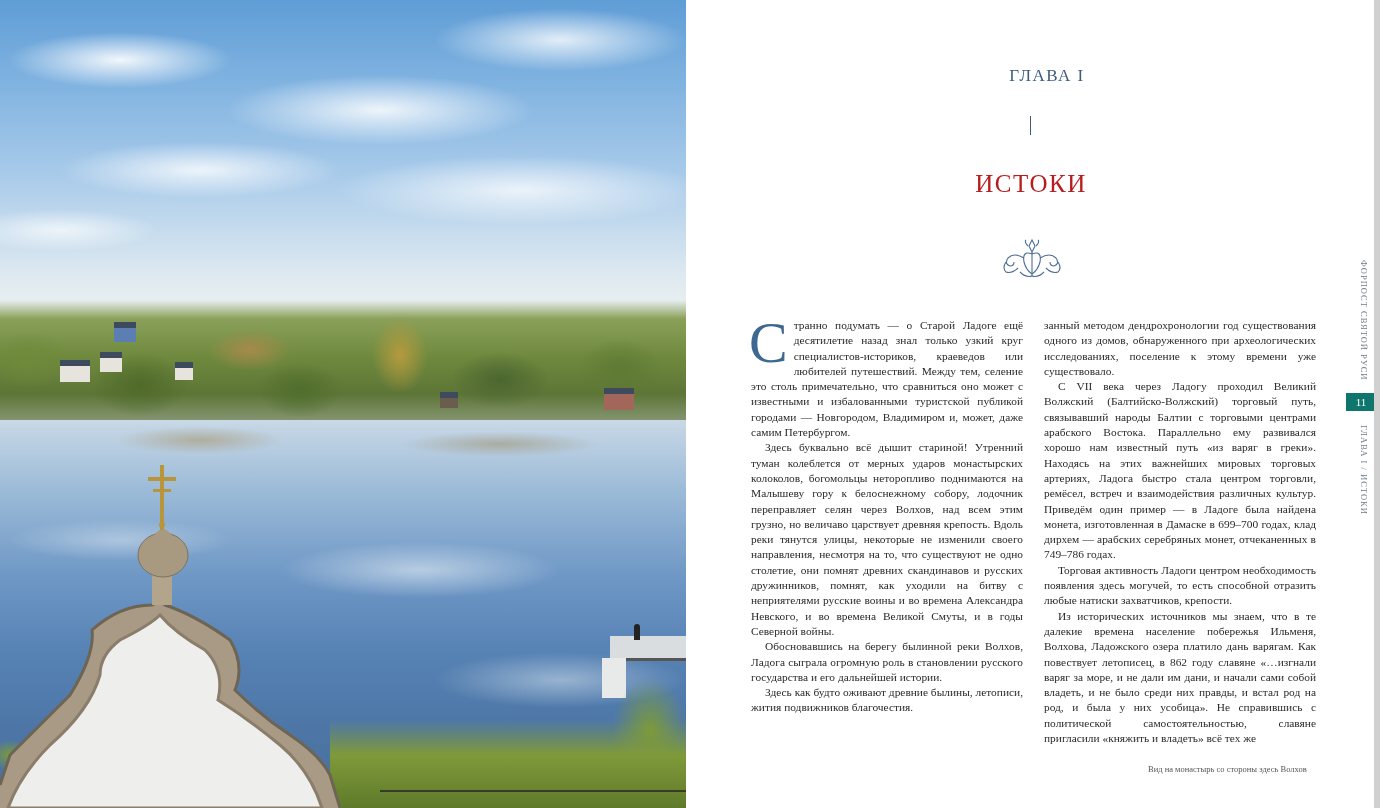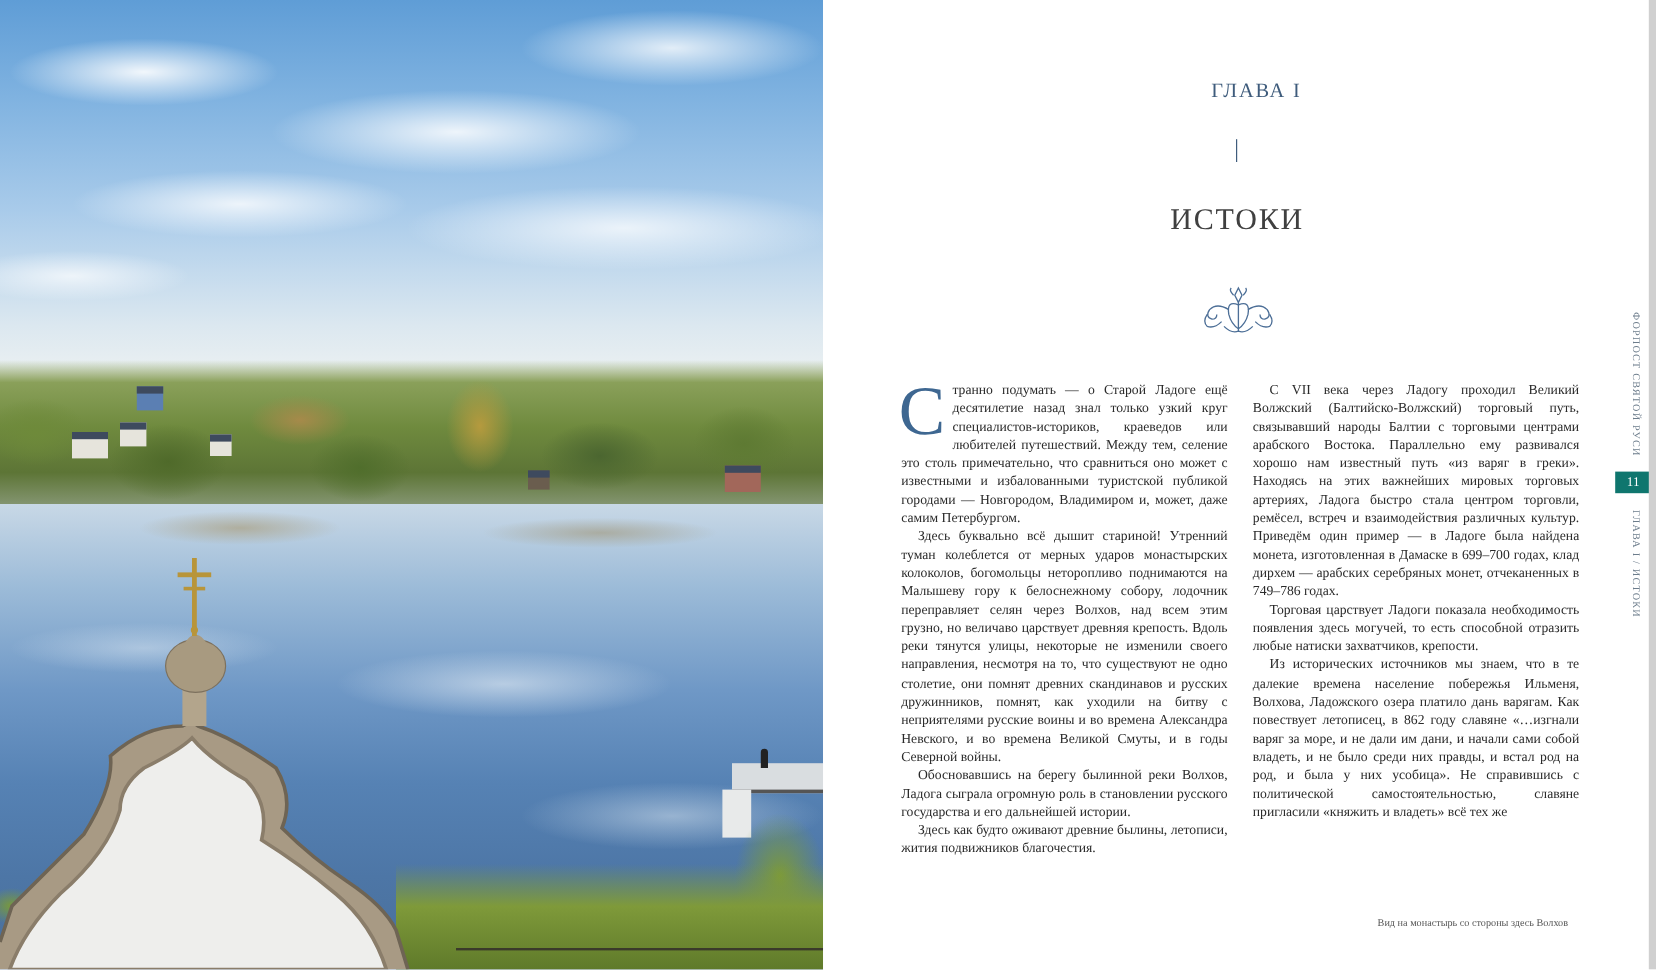--- a/index.html
+++ b/index.html
@@ -50,21 +50,21 @@
   .grass-left { position:absolute; left:0; top:735px; width:40px; height:40px;
     background: radial-gradient(ellipse 30px 20px at 10px 20px, #7a9a3a, rgba(122,154,58,0) 75%); }
   .fence { position:absolute; left:380px; top:790px; width:306px; height:2px; background:#3a3a2a; }
 
   .church { position:absolute; left:0; top:455px; width:400px; height:353px; }
 
   
   .text-page { position:absolute; left:686px; top:0; width:694px; height:808px; background:#fff; }
   .chapter-label { position:absolute; left:16px; width:690px; top:66px; text-align:center; font-size:17px; letter-spacing:1.5px; color:#3f5c7c; }
   .chapter-rule { position:absolute; left:344px; top:116px; width:1px; height:19px; background:#3f5c7c; }
-  .chapter-title { position:absolute; left:0; width:690px; top:170px; text-align:center; font-size:25px; letter-spacing:1.5px; color:#404040; }
+  .chapter-title { position:absolute; left:0; width:690px; top:170px; text-align:center; font-size:25px; letter-spacing:1.5px; color:#b91c1c; }
   .ornament { position:absolute; left:314px; top:238px; width:64px; height:42px; }
 
   .col { position:absolute; top:318px; width:272px; font-size:11.4px; line-height:15.3px; color:#2a2a2a; text-align:justify; hyphens:auto; }
   .col p { margin:0; text-indent:14px; }
   .col p.first { text-indent:0; }
   .col-left { left:65px; }
   .col-right { left:358px; top:318px; }
   .dropcap { float:left; font-size:58px; line-height:44px; color:#3e6791; margin:1px 6px 0 -2px; padding-top:2px; }
   .caption { position:absolute; left:462px; top:764px; font-size:8.5px; color:#555; }
 
@@ -138,22 +138,23 @@
   </svg>
 
   <div class="col col-left">
     <p class="first"><span class="dropcap">С</span><span>транно подумать — о Старой Ладоге ещё десятилетие назад знал только узкий круг специалистов-историков, краеведов или любителей путешествий. Между тем, селение это столь примечательно, что сравниться оно может с известными и избалованными туристской публикой городами — Новгородом, Владимиром и, может, даже самим Петербургом.</span></p>
     <p>Здесь буквально всё дышит стариной! Утренний туман колеблется от мерных ударов монастырских колоколов, богомольцы неторопливо поднимаются на Малышеву гору к белоснежному собору, лодочник переправляет селян через Волхов, над всем этим грузно, но величаво царствует древняя крепость. Вдоль реки тянутся улицы, некоторые не изменили своего направления, несмотря на то, что существуют не одно столетие, они помнят древних скандинавов и русских дружинников, помнят, как уходили на битву с неприятелями русские воины и во времена Александра Невского, и во времена Великой Смуты, и в годы Северной войны.</p>
     <p>Обосновавшись на берегу былинной реки Волхов, Ладога сыграла огромную роль в становлении русского государства и его дальнейшей истории.</p>
     <p>Здесь как будто оживают древние былины, летописи, жития подвижников благочестия.</p>
   </div>
 
   <div class="col col-right">
+    <p class="first">занный методом дендрохронологии год существования одного из домов, обнаруженного при археологических исследованиях, поселение к этому времени уже существовало.</p>
     <p>С VII века через Ладогу проходил Великий Волжский (Балтийско-Волжский) торговый путь, связывавший народы Балтии с торговыми центрами арабского Востока. Параллельно ему развивался хорошо нам известный путь «из варяг в греки». Находясь на этих важнейших мировых торговых артериях, Ладога быстро стала центром торговли, ремёсел, встреч и взаимодействия различных культур. Приведём один пример — в Ладоге была найдена монета, изготовленная в Дамаске в 699–700 годах, клад дирхем — арабских серебряных монет, отчеканенных в 749–786 годах.</p>
-    <p>Торговая царствует Ладоги показала необходимость появления здесь могучей, то есть способной отразить любые натиски захватчиков, крепости.</p>
+    <p>Торговая активность Ладоги центром необходимость появления здесь могучей, то есть способной отразить любые натиски захватчиков, крепости.</p>
     <p>Из исторических источников мы знаем, что в те далекие времена население побережья Ильменя, Волхова, Ладожского озера платило дань варягам. Как повествует летописец, в 862 году славяне «…изгнали варяг за море, и не дали им дани, и начали сами собой владеть, и не было среди них правды, и встал род на род, и была у них усобица». Не справившись с политической самостоятельностью, славяне пригласили «княжить и владеть» всё тех же</p>
   </div>
 
   <div class="caption">Вид на монастырь со стороны здесь Волхов</div>
 </div>
 
 <div class="running-head">ФОРПОСТ СВЯТОЙ РУСИ</div>
 <div class="page-num">11</div>
 <div class="running-foot">ГЛАВА I / ИСТОКИ</div>
 <div class="margin-strip"></div>

